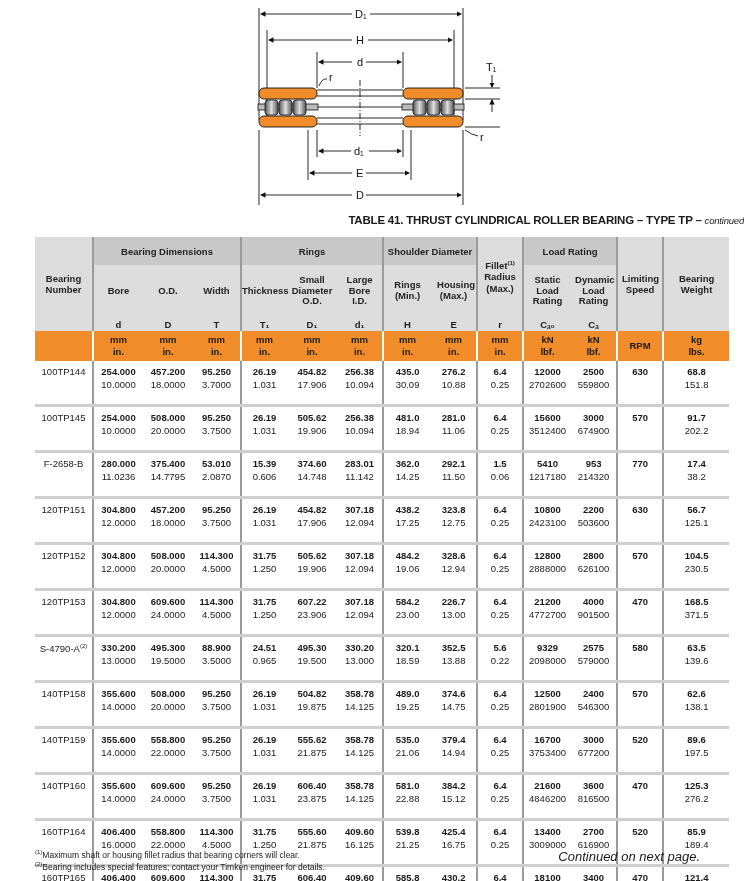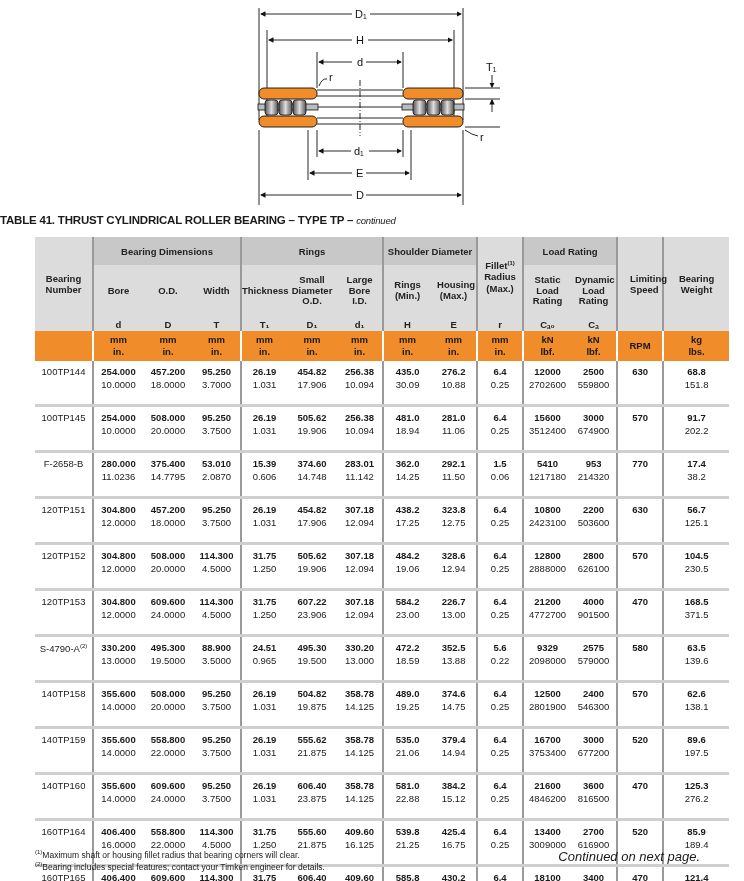--- a/index.html
+++ b/index.html
@@ -1,20 +1,20 @@
 <!DOCTYPE html>
 <html><head>
 <meta charset="utf-8">
 <style>
   html, body { margin: 0; padding: 0; background: #ffffff; }
   body { width: 744px; height: 881px; position: relative; overflow: hidden;
          font-family: "Liberation Sans", sans-serif; color: #1a1a1a; }
   #diagram { position: absolute; left: 0; top: 0; width: 744px; height: 210px; }
   #diagram text { font-family: "Liberation Sans", sans-serif; font-size: 11px; fill: #111; }
-  .title { position: absolute; top: 214px; left: 0; width: 744px; text-align: left;
+  .title { position: absolute; top: 214px; left: 0; width: 744px; text-align: right;
            font-size: 11.5px; font-weight: bold; letter-spacing: -0.2px; }
   .title .cont { font-weight: normal; font-style: italic; font-size: 9.5px; }
   table.bt { position: absolute; left: 35px; top: 237px; width: 694px;
              border-collapse: collapse; font-size: 9.5px; table-layout: fixed; }
   table.bt th, table.bt td { padding: 0; text-align: center; vertical-align: middle; }
   .hdr { background: #dcdcdc; font-weight: bold; color: #222; }
   .grp { background: #c8c8c8; height: 28px; }
   .sub { height: 52px; line-height: 1.15; }
   .sym { height: 14px; }
   .units th { background: #f08c2a; height: 30px; font-weight: bold; line-height: 1.25; color: #1a1a1a; }
@@ -140,21 +140,21 @@
       <col style="width:66px">
   </colgroup>
   <thead>
     <tr class="hdr">
       <th rowspan="3" class="hdr" style="line-height:1.2">Bearing Number</th>
       <th colspan="3" class="grp vl">Bearing Dimensions</th>
       <th colspan="3" class="grp vl">Rings</th>
       <th colspan="2" class="grp vl">Shoulder Diameter</th>
       <th rowspan="2" class="hdr vl" style="line-height:1.2"><span>Fillet</span><sup>(1)</sup><br><span>Radius (Max.)</span></th>
       <th colspan="2" class="grp vl">Load Rating</th>
-      <th rowspan="3" class="hdr vl" style="padding:0 12px">Limiting Speed</th>
+      <th rowspan="3" class="hdr vl" style="padding:0 4px">Limiting Speed</th>
       <th rowspan="3" class="hdr vl" style="padding:0 8px">Bearing Weight</th>
     </tr>
     <tr class="hdr sub">
       <th class="vl">Bore</th>
       <th>O.D.</th>
       <th>Width</th>
       <th class="vl">Thickness</th>
       <th style="padding:0 3px">Small Diameter O.D.</th>
       <th style="padding:0 6px">Large Bore I.D.</th>
       <th class="vl" style="padding:0 8px">Rings (Min.)</th>
@@ -575,21 +575,21 @@
         </td>
         <td>
           <span class="m">495.30</span>
           <span class="i">19.500</span>
         </td>
         <td>
           <span class="m">330.20</span>
           <span class="i">13.000</span>
         </td>
         <td class="vl">
-          <span class="m">472.2</span>
+          <span class="m">320.1</span>
           <span class="i">18.59</span>
         </td>
         <td>
           <span class="m">352.5</span>
           <span class="i">13.88</span>
         </td>
         <td class="vl">
           <span class="m">5.6</span>
           <span class="i">0.22</span>
         </td>

